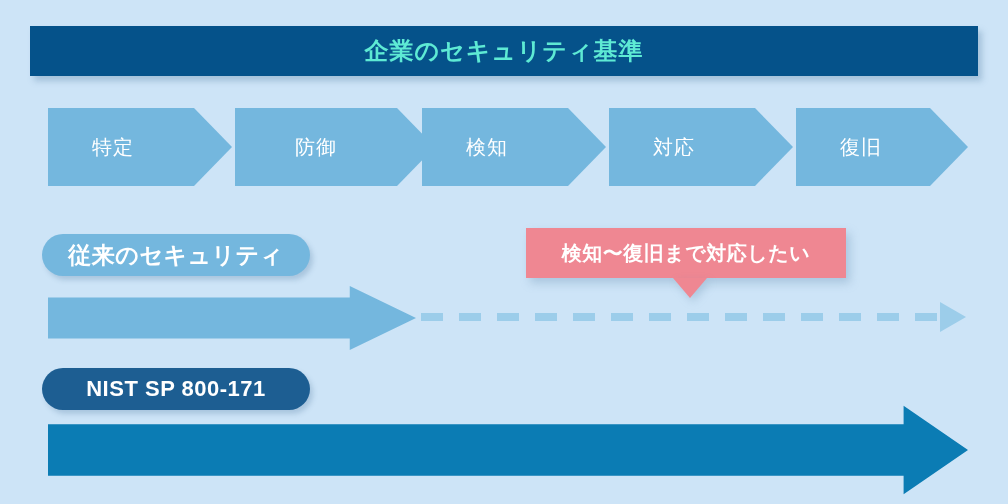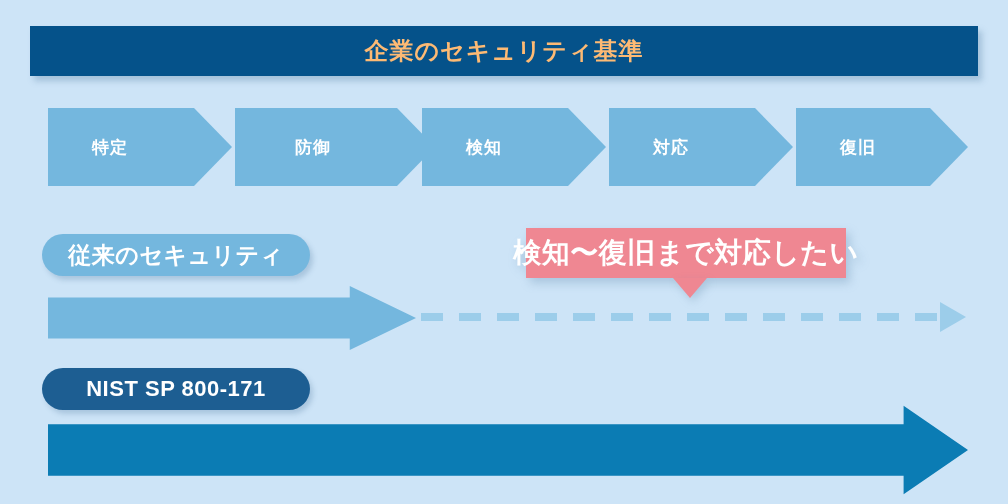--- a/index.html
+++ b/index.html
@@ -27,21 +27,21 @@
     top: 26px;
     width: 948px;
     height: 50px;
     background: #05528a;
     box-shadow: 4px 5px 6px rgba(90, 130, 165, 0.35);
     display: flex;
     align-items: center;
     justify-content: center;
   }
   .title-bar .title-text {
-    color: #fdba74;
+    color: #5eead4;
     font-size: 24px;
     font-weight: bold;
     letter-spacing: 1px;
     line-height: 1;
   }
 
   
   .phase-row {
     position: absolute;
     left: 48px;
@@ -55,22 +55,22 @@
     height: 78px;
     background: #74b7de;
     -webkit-clip-path: polygon(0 0, calc(100% - 38px) 0, 100% 50%, calc(100% - 38px) 100%, 0 100%);
     clip-path: polygon(0 0, calc(100% - 38px) 0, 100% 50%, calc(100% - 38px) 100%, 0 100%);
     display: flex;
     align-items: center;
     filter: drop-shadow(4px 5px 4px rgba(90, 130, 165, 0.32));
   }
   .chevron .phase-label {
     color: #ffffff;
-    font-size: 17px;
-    font-weight: bold;
+    font-size: 20px;
+    font-weight: normal;
     line-height: 1;
     padding-left: 44px;
     letter-spacing: 1px;
     white-space: nowrap;
   }
   .chev-0 { left: 0px;   width: 184px; }
   .chev-1 { left: 187px; width: 184px; padding-left: 16px; }
   .chev-2 { left: 374px; width: 184px; }
   .chev-3 { left: 561px; width: 184px; }
   .chev-4 { left: 748px; width: 172px; }
@@ -116,21 +116,21 @@
     width: 320px;
     height: 50px;
     background: #ef8792;
     display: flex;
     align-items: center;
     justify-content: center;
     filter: drop-shadow(4px 5px 5px rgba(90, 130, 165, 0.30));
   }
   .callout .callout-text {
     color: #ffffff;
-    font-size: 28px;
+    font-size: 20px;
     font-weight: bold;
     line-height: 1;
     letter-spacing: 0.5px;
     white-space: nowrap;
     text-align: right;
   }
   .callout-tail {
     position: absolute;
     left: 673px;
     top: 278px;

